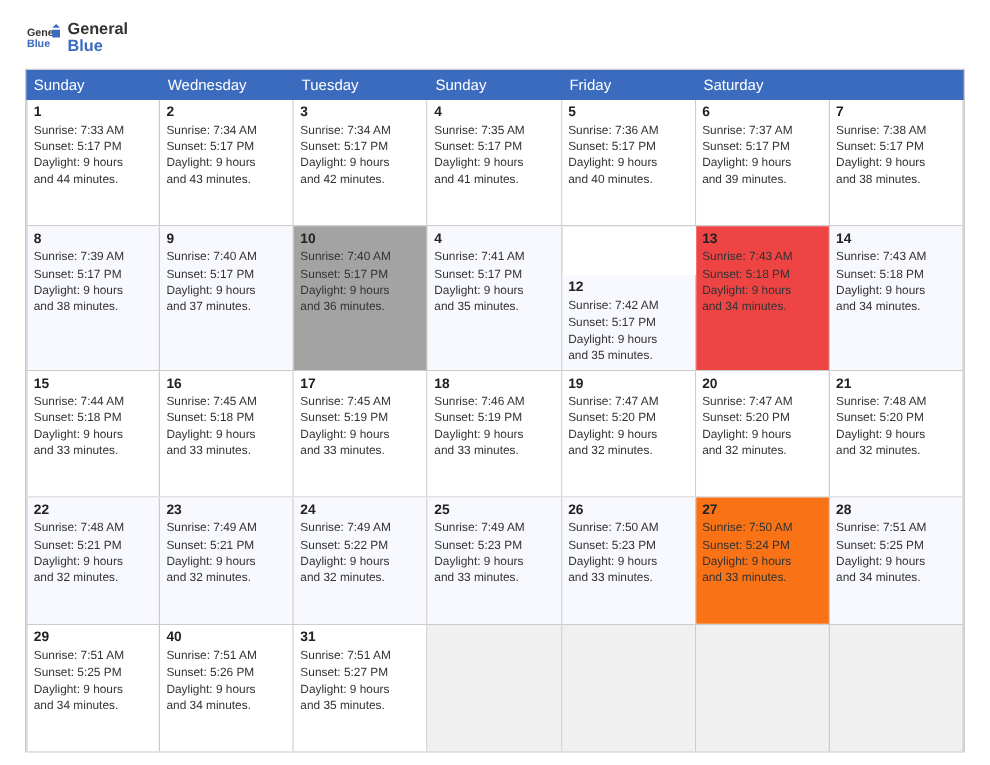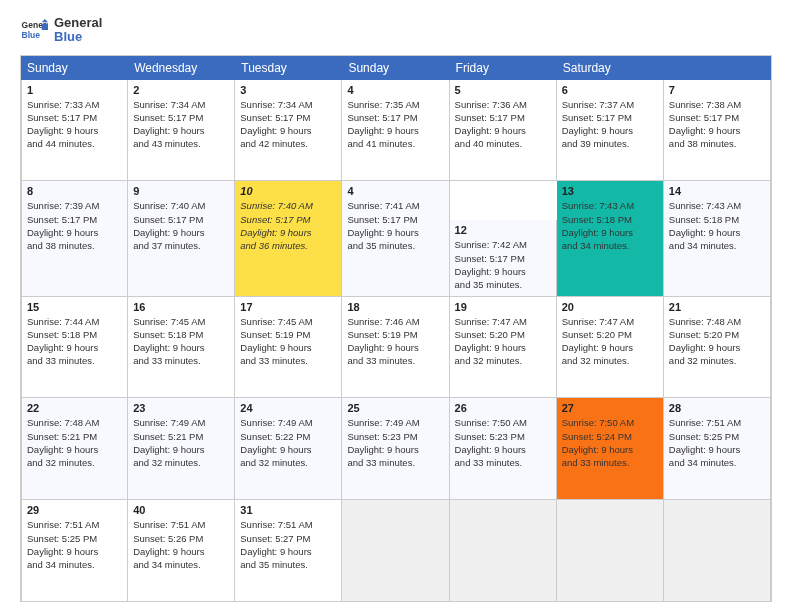--- a/index.html
+++ b/index.html
@@ -204,42 +204,42 @@
 Daylight: 9 hours
 and 38 minutes.</div>
             </div>
             <div class="cal-cell" style="background: rgb(248, 249, 255);">
               <div class="day-num">9</div>
               <div class="day-info" style="white-space: pre-line;">Sunrise: 7:40 AM
 Sunset: 5:17 PM
 Daylight: 9 hours
 and 37 minutes.</div>
             </div>
-            <div class="cal-cell" style="background: #fde047; font-style: italic;">
+            <div class="cal-cell" style="background: #a3a3a3;">
               <div class="day-num">10</div>
               <div class="day-info" style="white-space: pre-line;">Sunrise: 7:40 AM
 Sunset: 5:17 PM
 Daylight: 9 hours
 and 36 minutes.</div>
             </div>
             <div class="cal-cell" style="background: rgb(248, 249, 255);">
               <div class="day-num">4</div>
               <div class="day-info" style="white-space: pre-line;">Sunrise: 7:41 AM
 Sunset: 5:17 PM
 Daylight: 9 hours
 and 35 minutes.</div>
             </div>
             <div class="cal-cell" style="background: rgb(248, 249, 255); margin-top: 39px;">
               <div class="day-num">12</div>
               <div class="day-info" style="white-space: pre-line;">Sunrise: 7:42 AM
 Sunset: 5:17 PM
 Daylight: 9 hours
 and 35 minutes.</div>
             </div>
-            <div class="cal-cell" style="background: #14b8a6;">
+            <div class="cal-cell" style="background: #ef4444;">
               <div class="day-num">13</div>
               <div class="day-info" style="white-space: pre-line;">Sunrise: 7:43 AM
 Sunset: 5:18 PM
 Daylight: 9 hours
 and 34 minutes.</div>
             </div>
             <div class="cal-cell" style="background: rgb(248, 249, 255);">
               <div class="day-num">14</div>
               <div class="day-info" style="white-space: pre-line;">Sunrise: 7:43 AM
 Sunset: 5:18 PM

